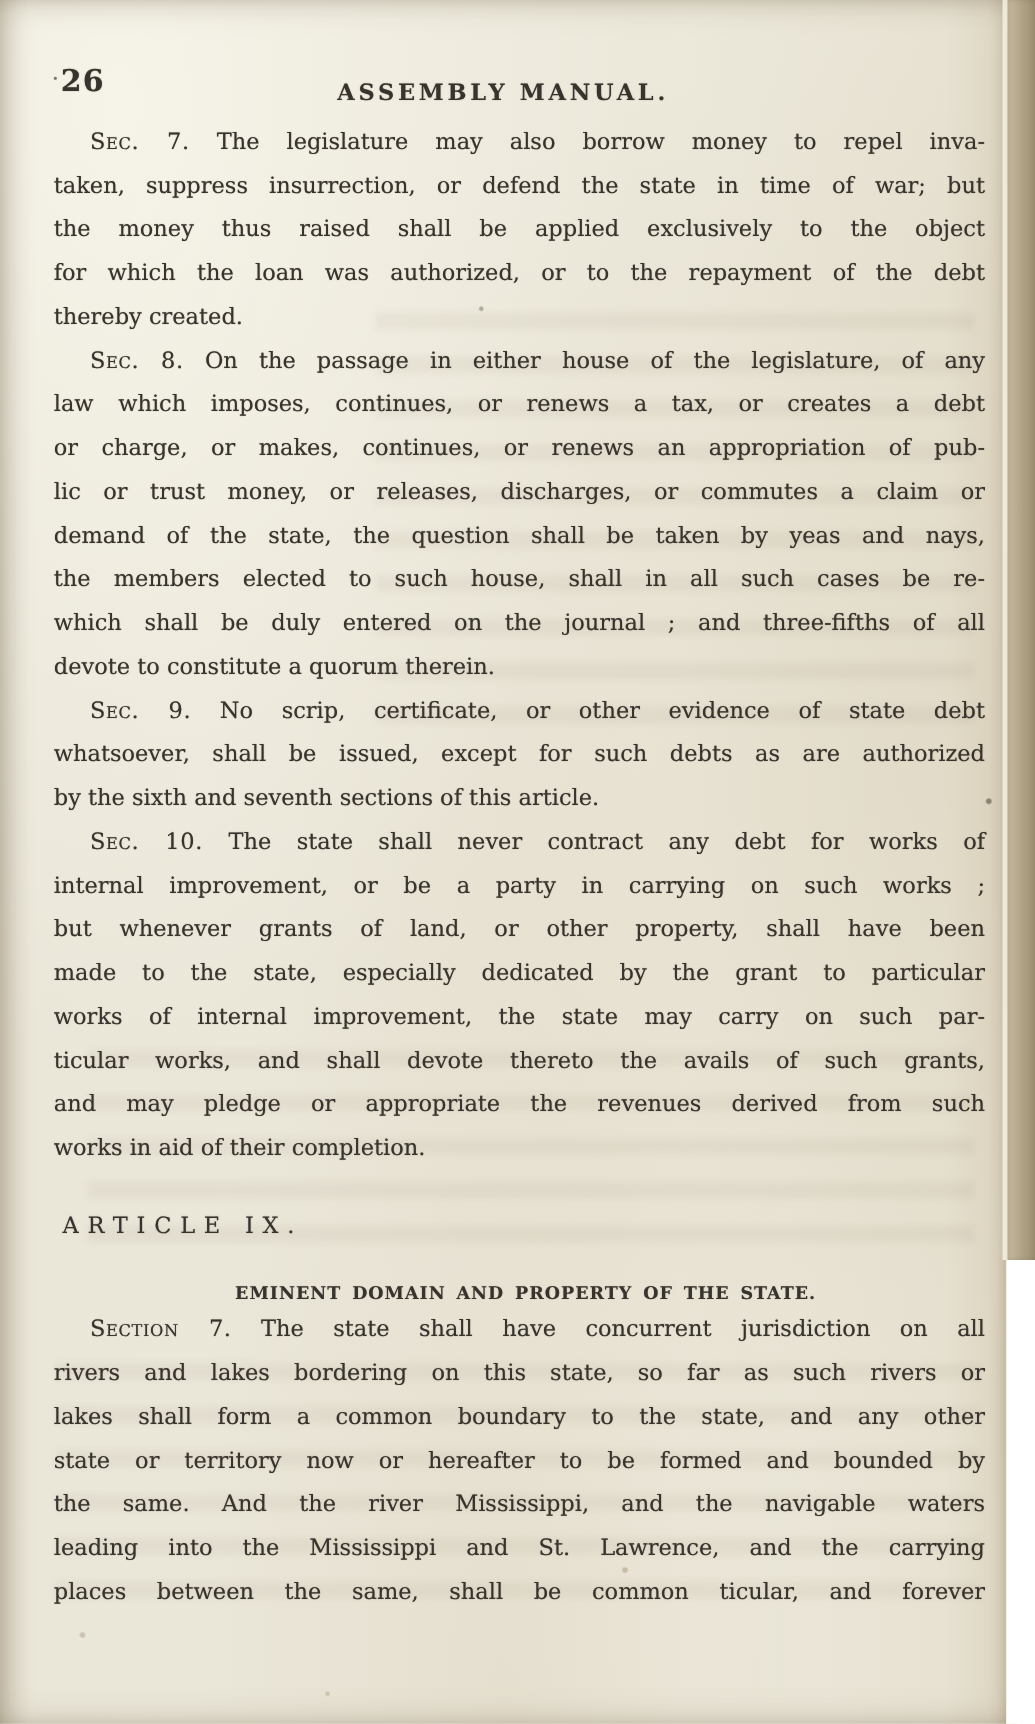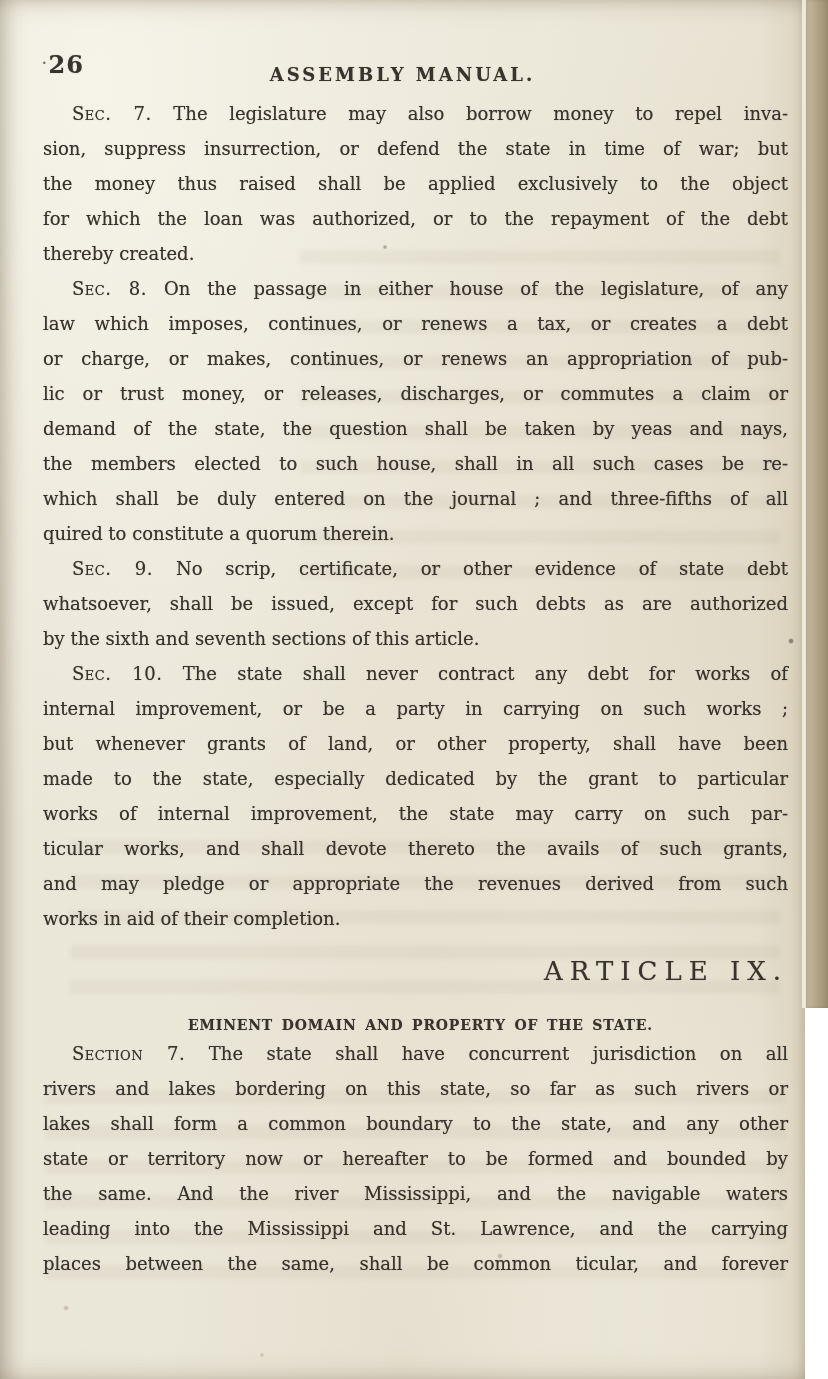--- a/index.html
+++ b/index.html
@@ -58,21 +58,21 @@
   
   .textcol{position:absolute;left:43px;top:96px;width:745px;}
   .paragraph{margin:0;}
   .line{display:block;font-size:18px;line-height:35px;
     text-align:justify;text-align-last:justify;
     text-shadow:0 0 0.8px rgba(56,51,44,0.55);}
   .line.first{text-indent:29px;}
   .line.para-end{text-align-last:left;}
   .lead{font-variant:small-caps;letter-spacing:0.5px;}
 
-  .article-heading{margin-top:18px;text-align:right;font-size:26px;line-height:34px;
+  .article-heading{margin-top:28px;text-align:left;font-size:18px;line-height:34px;
     letter-spacing:7px;text-indent:7px;text-shadow:0 0 1px rgba(56,51,44,0.45);}
   .section-heading{margin-top:26px;text-align:center;
     font-size:14px;line-height:22px;font-weight:600;letter-spacing:0.8px;word-spacing:3px;
     text-indent:10px;text-shadow:0 0 0.8px rgba(56,51,44,0.45);}
 </style>
 </head>
 <body>
 
 <div class="scan">
   <div class="paper">
@@ -82,34 +82,34 @@
     <div class="specks"></div>
 
     <div class="header">
       <div class="pagenum"><span class="artifact">·</span><span>26</span></div>
       <div class="running-title">ASSEMBLY MANUAL.</div>
     </div>
 
     <div class="textcol">
         <div class="paragraph">
           <div class="line first"><span class="lead">Sec. 7.</span>&nbsp;The legislature may also borrow money to repel inva-</div>
-          <div class="line">sion, suppress insurrection, or defend the state in time of war; but</div>
+          <div class="line">taken, suppress insurrection, or defend the state in time of war; but</div>
           <div class="line">the money thus raised shall be applied exclusively to the object</div>
           <div class="line">for which the loan was authorized, or to the repayment of the debt</div>
           <div class="line para-end">thereby created.</div>
         </div>
         <div class="paragraph">
           <div class="line first"><span class="lead">Sec. 8.</span>&nbsp;On the passage in either house of the legislature, of any</div>
           <div class="line">law which imposes, continues, or renews a tax, or creates a debt</div>
           <div class="line">or charge, or makes, continues, or renews an appropriation of pub-</div>
           <div class="line">lic or trust money, or releases, discharges, or commutes a claim or</div>
           <div class="line">demand of the state, the question shall be taken by yeas and nays,</div>
           <div class="line">the members elected to such house, shall in all such cases be re-</div>
           <div class="line">which shall be duly entered on the journal ; and three-fifths of all</div>
-          <div class="line para-end">quired to constitute a quorum therein.</div>
+          <div class="line para-end">devote to constitute a quorum therein.</div>
         </div>
         <div class="paragraph">
           <div class="line first"><span class="lead">Sec. 9.</span>&nbsp;No scrip, certificate, or other evidence of state debt</div>
           <div class="line">whatsoever, shall be issued, except for such debts as are authorized</div>
           <div class="line para-end">by the sixth and seventh sections of this article.</div>
         </div>
         <div class="paragraph">
           <div class="line first"><span class="lead">Sec. 10.</span>&nbsp;The state shall never contract any debt for works of</div>
           <div class="line">internal improvement, or be a party in carrying on such works ;</div>
           <div class="line">but whenever grants of land, or other property, shall have been</div>

